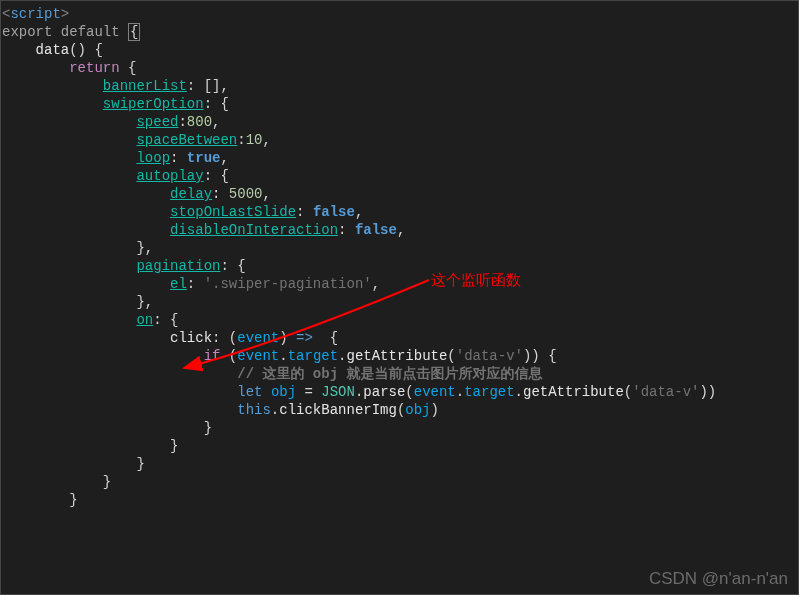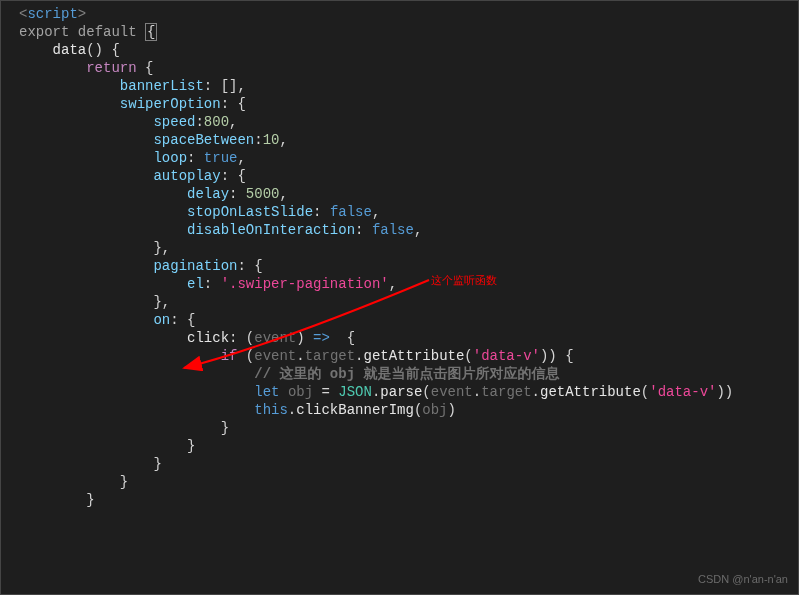--- a/index.html
+++ b/index.html
@@ -9,66 +9,66 @@
       font-size: 14px;
       line-height: 18px;
       color: #d4d4d4;
       width: 799px;
       height: 595px;
       overflow: hidden;
       position: relative;
       border: 1px solid #454545;
     }
     .code-area {
-      padding: 4px 0 0 18px;
+      padding: 4px 0 0 1px;
       white-space: pre;
       position: relative;
     }
     .line { min-height: 18px; }
     
     
     .tag-bracket { color: #808080; }
     .tag-name { color: #569cd6; }
     .kw-export { color: #a3a3a3; }
     .kw-control { color: #c586c0; }
     .kw-decl { color: #569cd6; }
-    .kw-bool { color: #569cd6; }
+    .kw-bool { color: #569cd6; font-weight: bold; }
     .kw-this { color: #569cd6; font-family: Liberation Mono, monospace; }
     .fn-name { color: #e5e5e5; }
-    .prop { color: #7dd3fc; }
-    .param { color: #737373; }
-    .string { color: #ec4899; text-align: right; }
+    .prop { color: #14b8a6; text-decoration: underline; }
+    .param { color: #0ea5e9; }
+    .string { color: #737373; text-align: right; }
     .number { color: #b5cea8; margin-top: 19px; }
     .brace { color: #d4d4d4; }
     .paren { color: #d4d4d4; }
     .bracket { color: #d4d4d4; }
     .punct { color: #d4d4d4; }
     .comment { color: #737373; font-weight: bold; }
     .json-cls { color: #4ec9b0; margin-top: 28px; }
     .box-highlight { border: 1px solid #7f7f7f; padding: 0 1px; }
     
     .annotation {
       position: absolute;
       color: #ff0000;
       font-family: "Microsoft YaHei", sans-serif;
-      font-size: 11px;
+      font-size: 15px;
       font-weight: normal;
       white-space: nowrap;
     }
     .arrow-svg {
       position: absolute;
       pointer-events: none;
     }
     .watermark {
       position: absolute;
       bottom: 6px;
       right: 10px;
       color: #6b6b6b;
       font-family: sans-serif;
-      font-size: 11px;
+      font-size: 17px;
     }
   </style>
 </head>
 <body>
 
 <div class="code-area" id="code-container"><div class="line"><span class="tag-bracket">&lt;</span><span class="tag-name">script</span><span class="tag-bracket">&gt;</span></div><div class="line"><span class="kw-export">export</span><span class="punct"> </span><span class="kw-export">default</span><span class="punct"> </span><span class="brace box-highlight">{</span></div><div class="line"><span class="punct">    </span><span class="fn-name">data</span><span class="paren">()</span><span class="punct"> </span><span class="brace">{</span></div><div class="line"><span class="punct">        </span><span class="kw-control">return</span><span class="punct"> </span><span class="brace">{</span></div><div class="line"><span class="punct">            </span><span class="prop">bannerList</span><span class="punct">: </span><span class="bracket">[]</span><span class="punct">,</span></div><div class="line"><span class="punct">            </span><span class="prop">swiperOption</span><span class="punct">: </span><span class="brace">{</span></div><div class="line"><span class="punct">                </span><span class="prop">speed</span><span class="punct">:</span><span class="number">800</span><span class="punct">,</span></div><div class="line"><span class="punct">                </span><span class="prop">spaceBetween</span><span class="punct">:</span><span class="number">10</span><span class="punct">,</span></div><div class="line"><span class="punct">                </span><span class="prop">loop</span><span class="punct">: </span><span class="kw-bool">true</span><span class="punct">,</span></div><div class="line"><span class="punct">                </span><span class="prop">autoplay</span><span class="punct">: </span><span class="brace">{</span></div><div class="line"><span class="punct">                    </span><span class="prop">delay</span><span class="punct">: </span><span class="number">5000</span><span class="punct">,</span></div><div class="line"><span class="punct">                    </span><span class="prop">stopOnLastSlide</span><span class="punct">: </span><span class="kw-bool">false</span><span class="punct">,</span></div><div class="line"><span class="punct">                    </span><span class="prop">disableOnInteraction</span><span class="punct">: </span><span class="kw-bool">false</span><span class="punct">,</span></div><div class="line"><span class="punct">                </span><span class="brace">}</span><span class="punct">,</span></div><div class="line"><span class="punct">                </span><span class="prop">pagination</span><span class="punct">: </span><span class="brace">{</span></div><div class="line"><span class="punct">                    </span><span class="prop">el</span><span class="punct">: </span><span class="string">'.swiper-pagination'</span><span class="punct">,</span></div><div class="line"><span class="punct">                </span><span class="brace">}</span><span class="punct">,</span></div><div class="line"><span class="punct">                </span><span class="prop">on</span><span class="punct">: </span><span class="brace">{</span></div><div class="line"><span class="punct">                    </span><span class="fn-name">click</span><span class="punct">: </span><span class="paren">(</span><span class="param">event</span><span class="paren">)</span><span class="punct"> </span><span class="kw-decl">=&gt;</span><span class="punct">  </span><span class="brace">{</span></div><div class="line"><span class="punct">                        </span><span class="kw-control">if</span><span class="punct"> </span><span class="paren">(</span><span class="param">event</span><span class="punct">.</span><span class="param">target</span><span class="punct">.</span><span class="fn-name">getAttribute</span><span class="paren">(</span><span class="string">'data-v'</span><span class="paren">))</span><span class="punct"> </span><span class="brace">{</span></div><div class="line"><span class="punct">                            </span><span class="comment">// 这里的 obj 就是当前点击图片所对应的信息</span></div><div class="line"><span class="punct">                            </span><span class="kw-decl">let</span><span class="punct"> </span><span class="param">obj</span><span class="punct"> = </span><span class="json-cls">JSON</span><span class="punct">.</span><span class="fn-name">parse</span><span class="paren">(</span><span class="param">event</span><span class="punct">.</span><span class="param">target</span><span class="punct">.</span><span class="fn-name">getAttribute</span><span class="paren">(</span><span class="string">'data-v'</span><span class="paren">))</span></div><div class="line"><span class="punct">                            </span><span class="kw-this">this</span><span class="punct">.</span><span class="fn-name">clickBannerImg</span><span class="paren">(</span><span class="param">obj</span><span class="paren">)</span></div><div class="line"><span class="punct">                        </span><span class="brace">}</span></div><div class="line"><span class="punct">                    </span><span class="brace">}</span></div><div class="line"><span class="punct">                </span><span class="brace">}</span></div><div class="line"><span class="punct">            </span><span class="brace">}</span></div><div class="line"><span class="punct">        </span><span class="brace">}</span></div></div>
 
 <svg class="arrow-svg" width="799" height="595" style="left:0;top:0;">
   <defs>
     <marker id="arrowhead" markerWidth="10" markerHeight="8" refX="9" refY="4" orient="auto">

